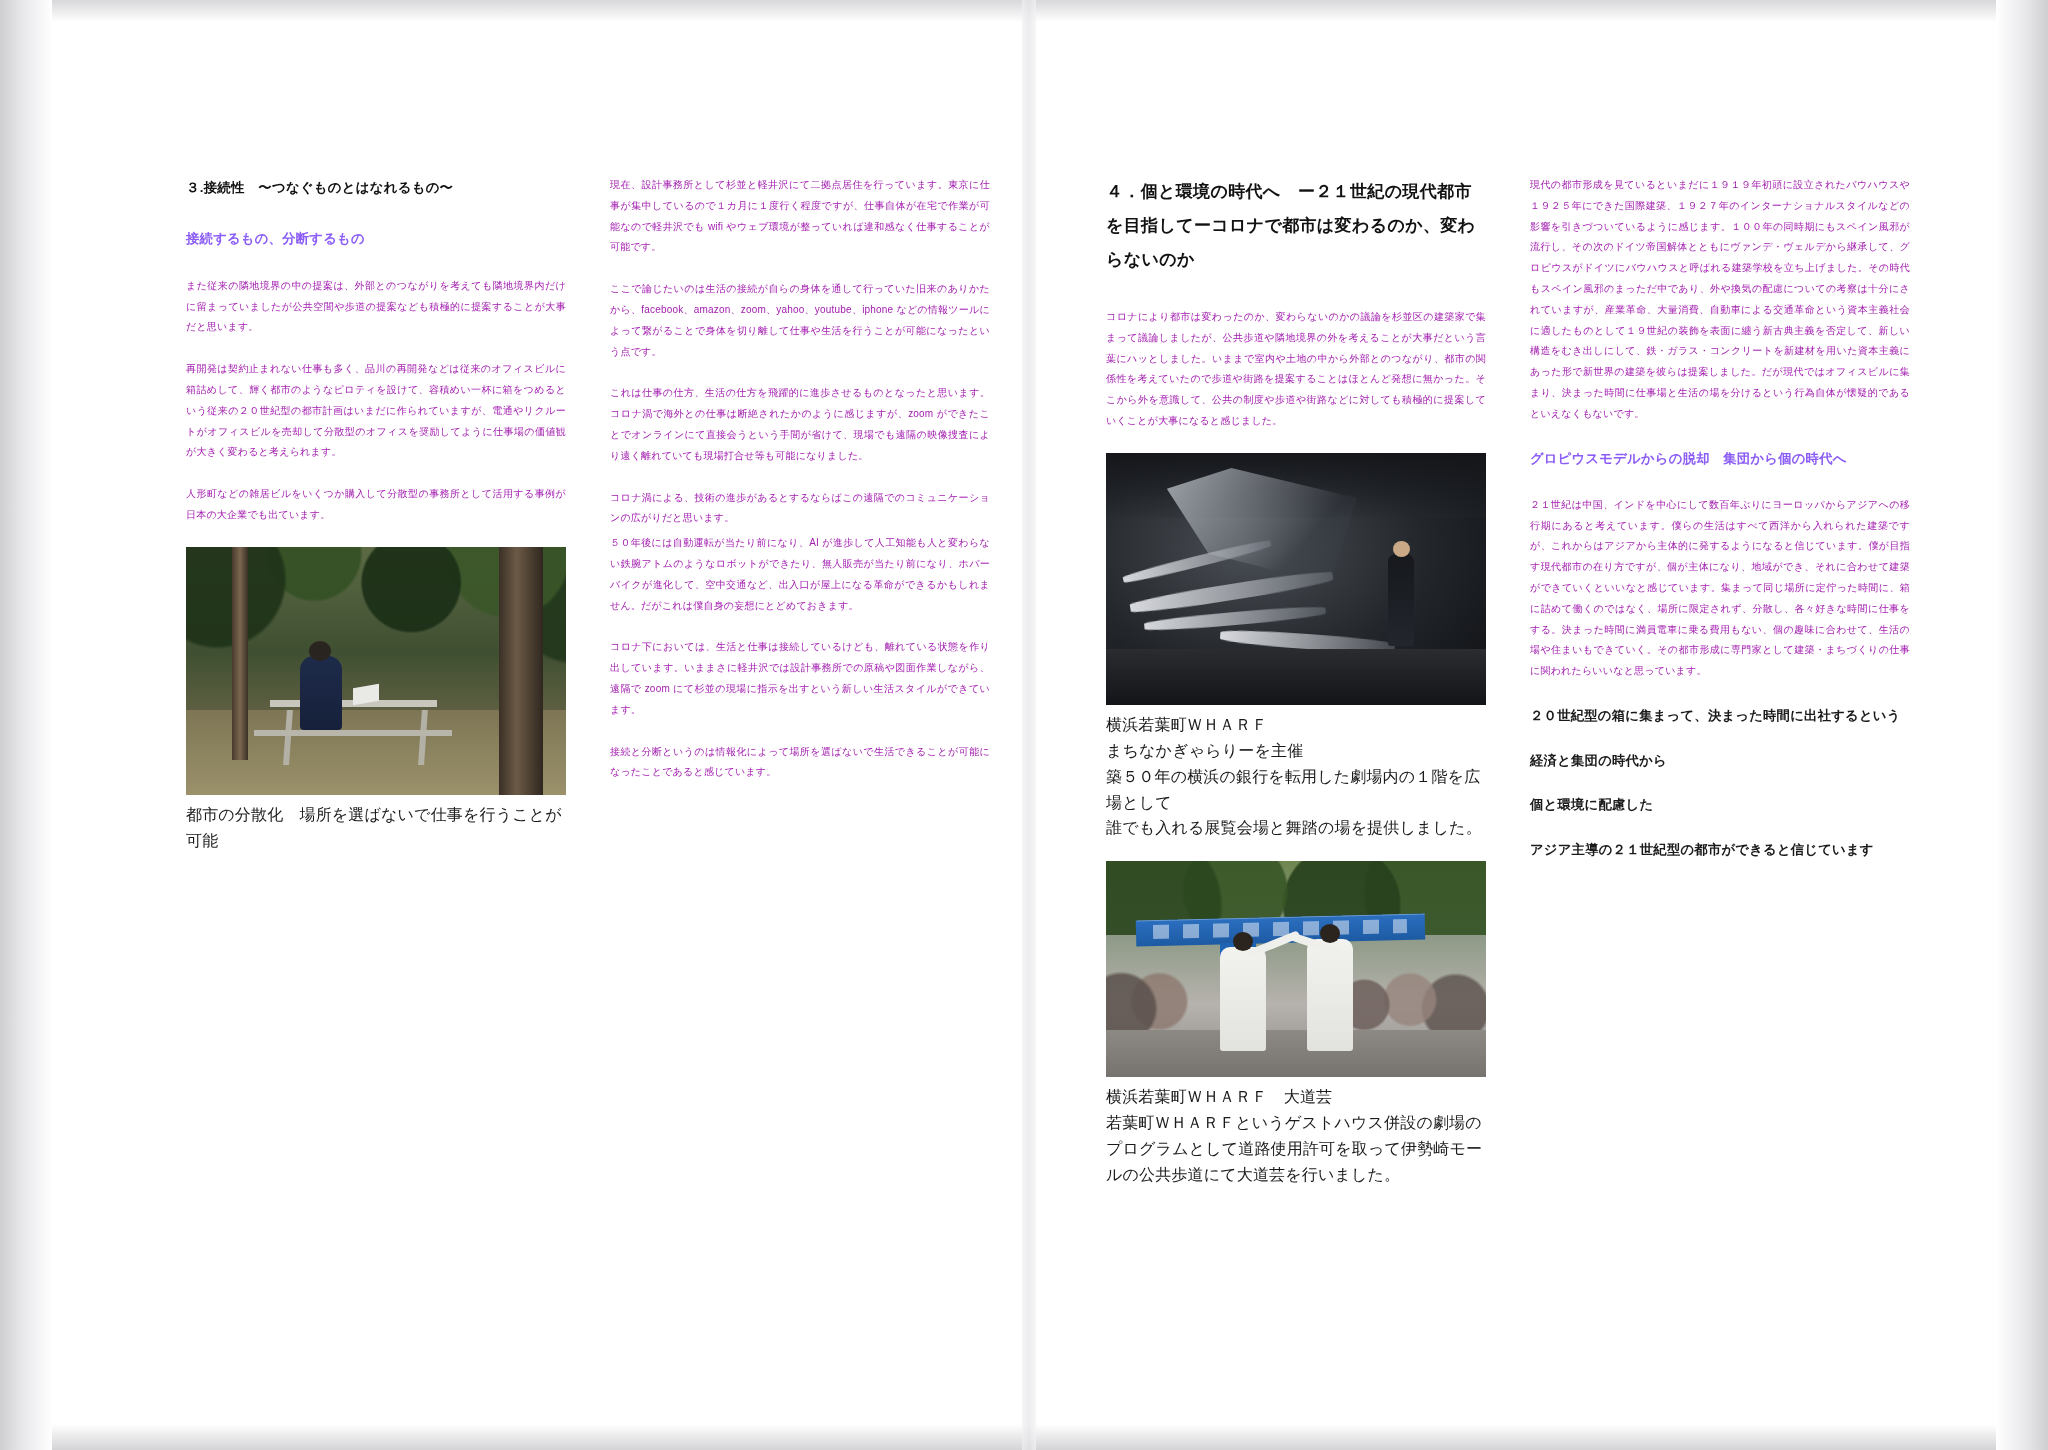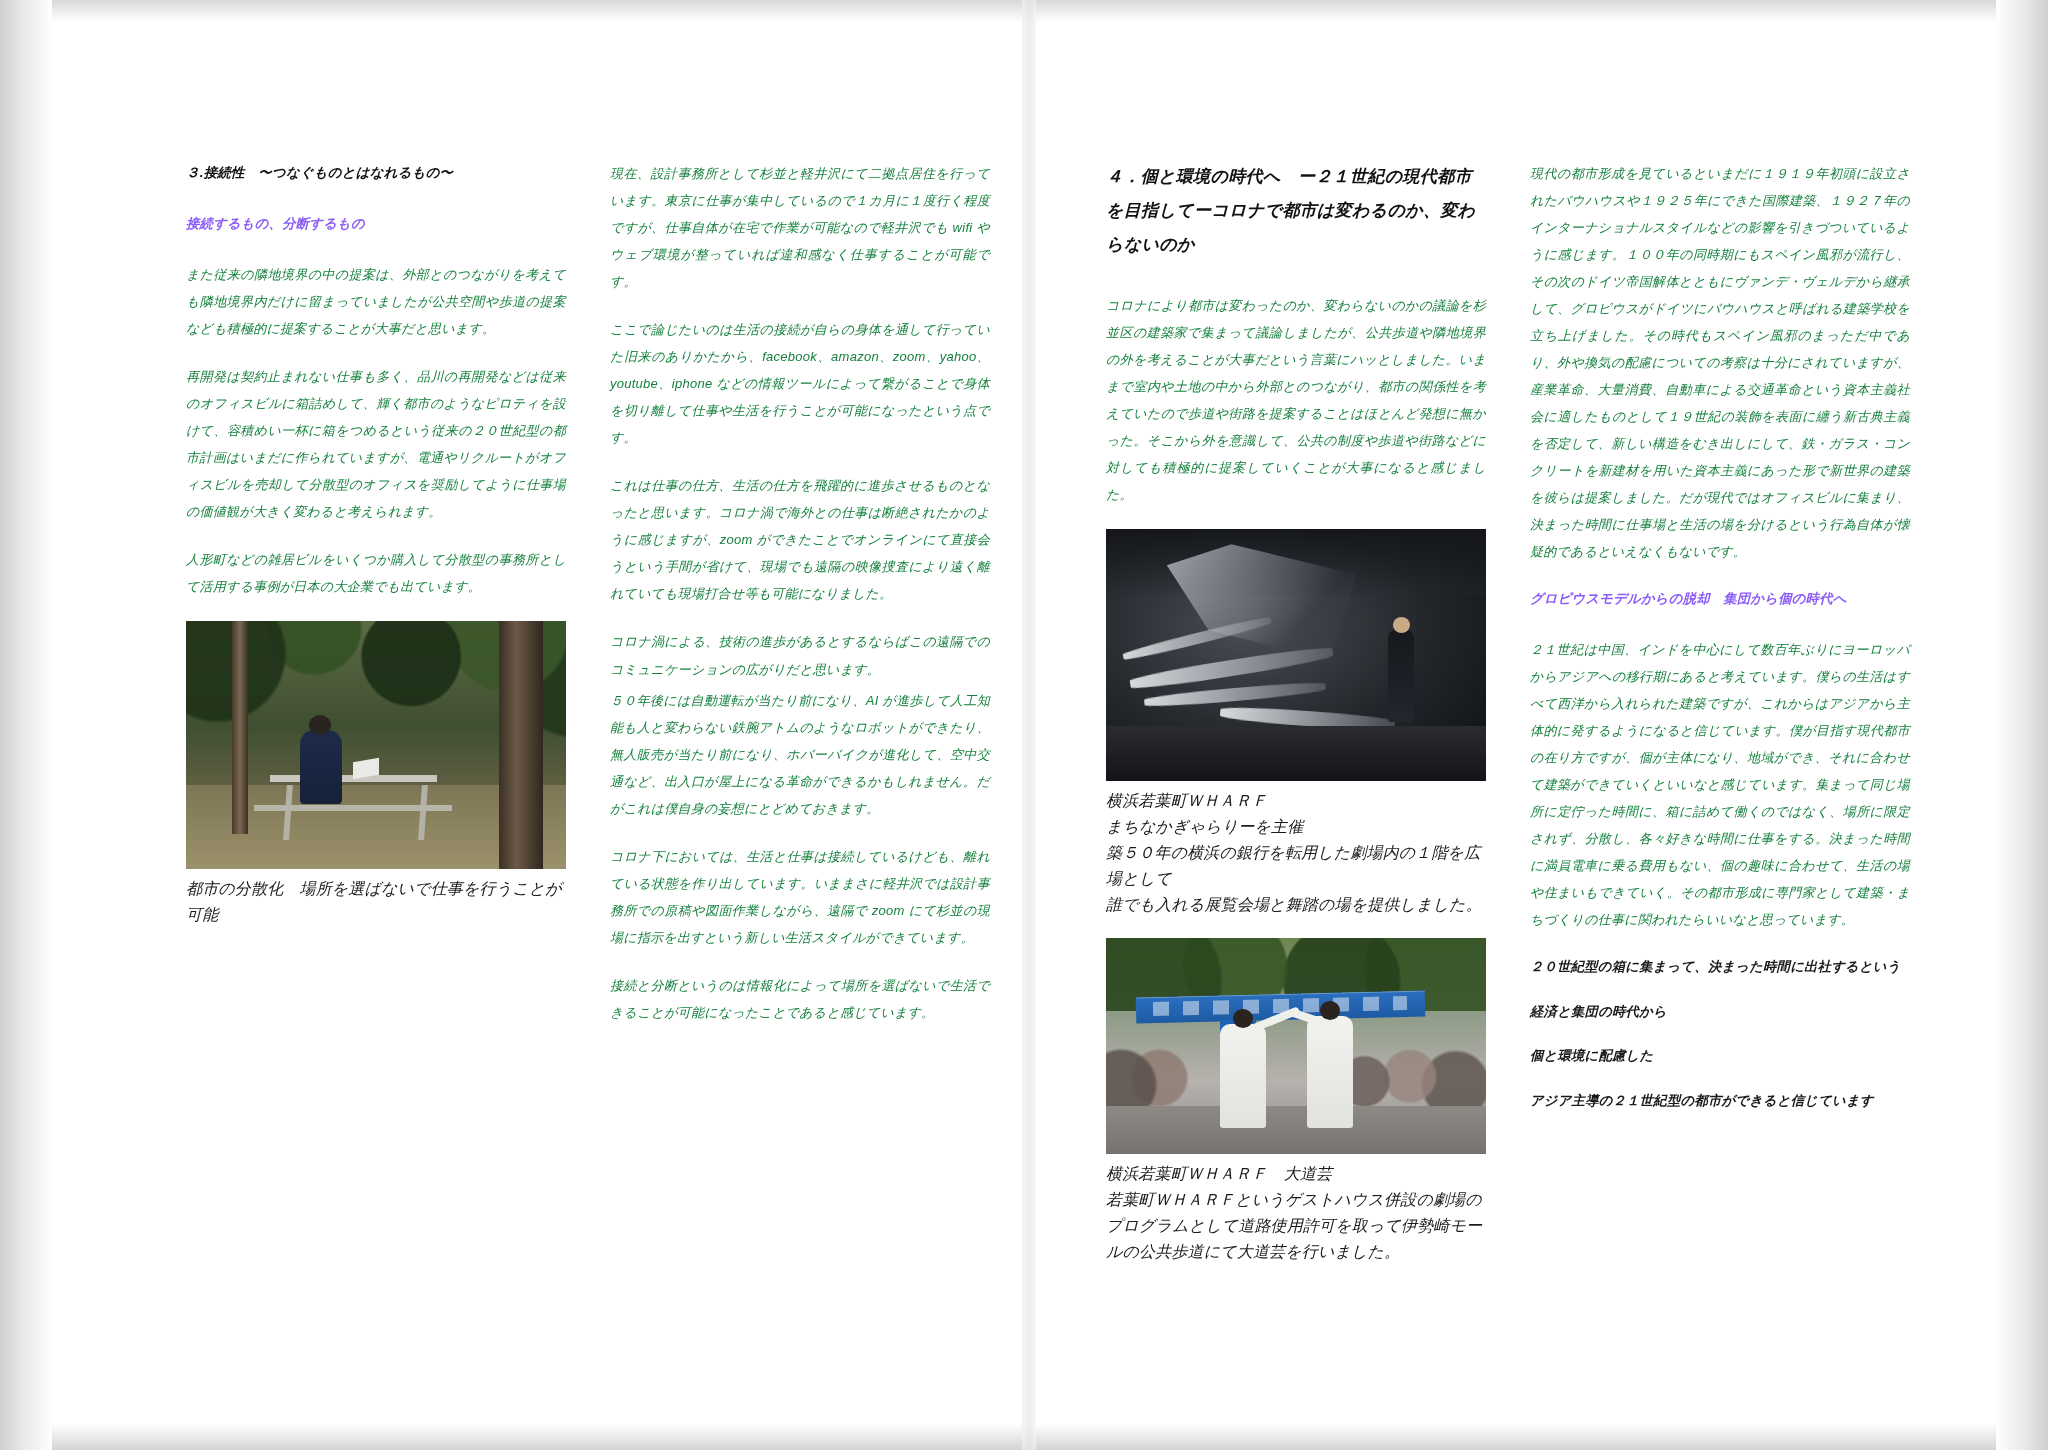--- a/index.html
+++ b/index.html
@@ -51,39 +51,38 @@
   }
   .gutter {
     position: absolute;
     left: 1022px; top: 0; width: 14px; height: 1450px;
     background: linear-gradient(to right, #f1f1f3 0%, #e4e4e7 50%, #f4f4f6 100%);
     opacity: .7;
   }
 
   .col {
     position: absolute;
-    top: 160px;
+    top: 175px;
     width: 380px;
-    font-style: italic;
   }
   #col1 { left: 186px; }
   #col2 { left: 610px; }
   #col3 { left: 1106px; }
   #col4 { left: 1530px; }
 
   p, .head, .sub, .cap, .capline {
     margin: 0;
   }
   .para {
-    font-size: 13px;
+    font-size: 10px;
     line-height: 2.08;
     letter-spacing: .02em;
     text-align: justify;
     margin-bottom: 21px;
-    color: #15803d;
+    color: #a21caf;
   }
   .para.tight { margin-bottom: 4px; }
   .head {
     font-size: 13.4px;
     font-weight: bold;
     line-height: 1.9;
     letter-spacing: .02em;
     margin-bottom: 26px;
     color: #121212;
   }

